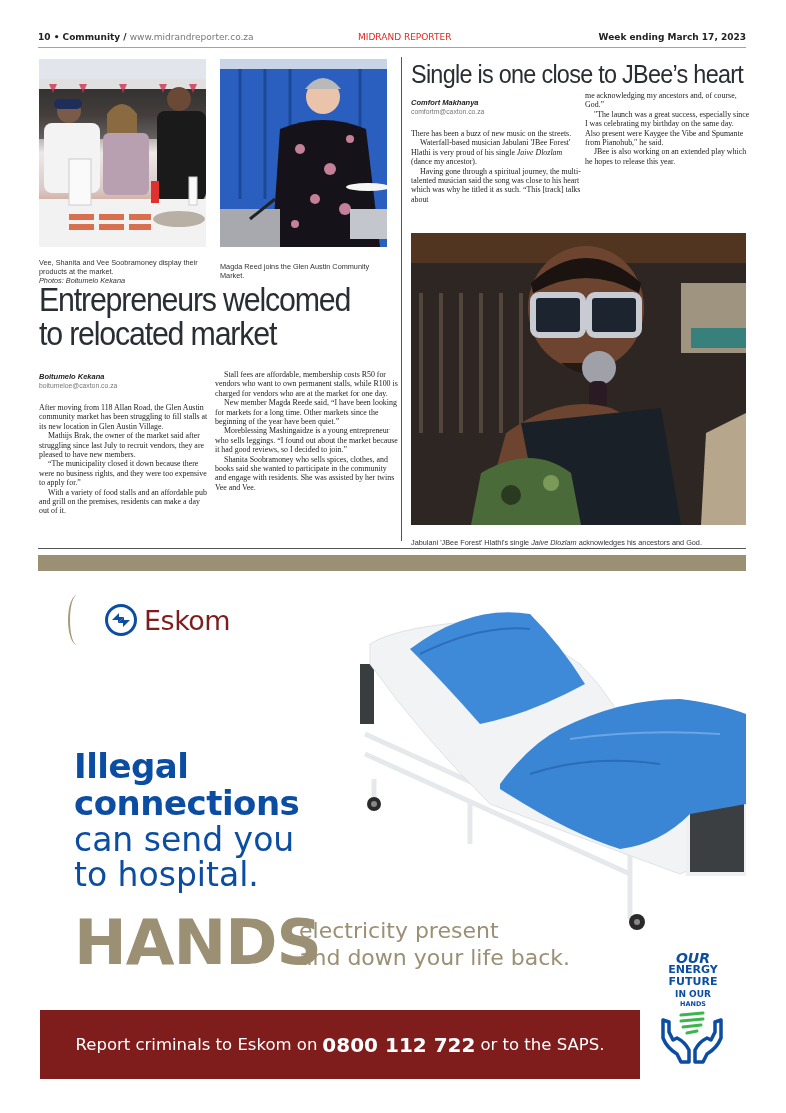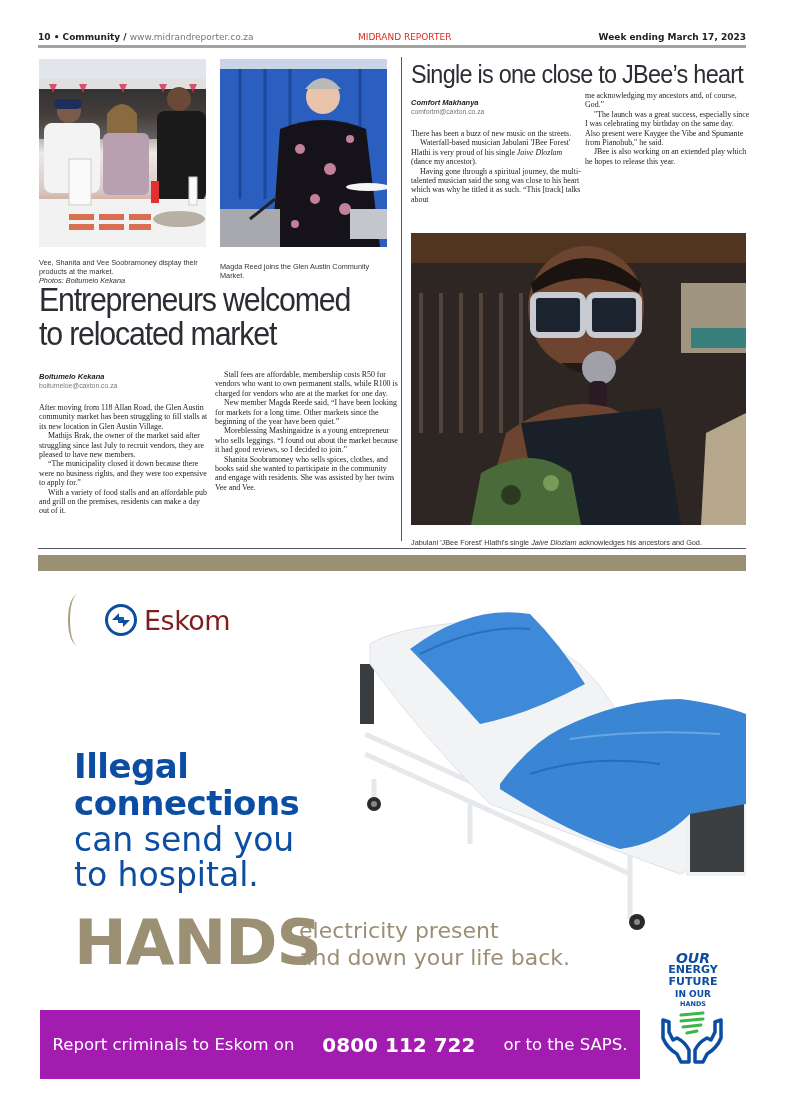--- a/index.html
+++ b/index.html
@@ -2,21 +2,21 @@
 <html><head>
 <meta charset="utf-8">
 <style>
   * { box-sizing: border-box; margin: 0; padding: 0; }
   html, body { width: 786px; height: 1113px; background: #ffffff; overflow: hidden; }
   body { position: relative; font-family: "Liberation Serif", serif; color: #222; }
 
   .abs { position: absolute; }
 
   
-  .hdr { left: 38px; top: 30px; width: 708px; height: 18px; border-bottom: 3px solid #a3a3a3; }
+  .hdr { left: 38px; top: 30px; width: 708px; height: 18px; border-bottom: 1px solid #a3a3a3; }
   .hdr-left { left: 0; top: 2px; font-family: "DejaVu Sans", sans-serif; font-size: 9px; font-weight: bold; color: #222; }
   .hdr-left .url { font-weight: normal; color: #777; }
   .hdr-mid { left: 320px; top: 2px; font-family: "DejaVu Sans", sans-serif; font-size: 9px; font-weight: normal; color: #e3261c; }
   .hdr-right { right: 0; top: 2px; font-family: "DejaVu Sans", sans-serif; font-size: 9px; font-weight: bold; color: #222; }
 
   
   .vdiv { left: 401px; top: 57px; width: 1px; height: 484px; background: #555; }
 
   
   .photo1 { left: 39px; top: 59px; width: 167px; height: 188px; overflow: hidden;
@@ -59,21 +59,21 @@
   .ad-bracket { left: 68px; top: 595px; width: 18px; height: 50px; border-left: 2px solid #a89a7e; border-radius: 50% 0 0 50%; }
   .eskom-logo { left: 104px; top: 603px; display: flex; align-items: center; gap: 6px; }
   .eskom-text { font-family: "DejaVu Sans", sans-serif; font-size: 27px; color: #7f1d1d; letter-spacing: -0.5px; }
   .bed { left: 360px; top: 604px; width: 386px; height: 335px; }
   .ad-head { left: 74px; top: 748px; color: #0b4da2; font-family: "DejaVu Sans", sans-serif; }
   .ad-head .b { font-size: 34px; font-weight: bold; line-height: 37px; letter-spacing: -0.5px; }
   .ad-head .n { font-size: 33px; line-height: 35px; }
   .stop { left: 74px; top: 910px; font-family: "DejaVu Sans", sans-serif; font-size: 63px; font-weight: bold; color: #9b8f74; letter-spacing: -1px; line-height: 66px; }
   .stop-sub { left: 299px; top: 917px; font-family: "DejaVu Sans", sans-serif; font-size: 22px; line-height: 27px; color: #9b8f74; }
 
-  .ad-bar { left: 40px; top: 1010px; width: 600px; height: 69px; background: #a21caf; display: flex; align-items: center; justify-content: center; color: #fff; font-family: "DejaVu Sans", sans-serif; font-size: 16.5px; gap: 23px; }
+  .ad-bar { left: 40px; top: 1010px; width: 600px; height: 69px; background: #7f1d1d; display: flex; align-items: center; justify-content: center; color: #fff; font-family: "DejaVu Sans", sans-serif; font-size: 16.5px; }
   .ad-bar b { font-size: 20px; margin: 0 5px; }
 
   .badge { left: 652px; top: 952px; width: 82px; text-align: center; color: #0b4da2; font-family: "DejaVu Sans", sans-serif; font-weight: bold; line-height: 12px; }
   .badge .l1 { font-size: 14px; font-style: italic; }
   .badge .l2 { font-size: 11px; }
   .badge .l3 { font-size: 11px; }
   .badge .l4 { font-size: 9px; }
   .badge .l5 { font-size: 6.5px; line-height: 8px; }
   .hands { left: 657px; top: 1010px; width: 70px; height: 56px; }
 </style>

